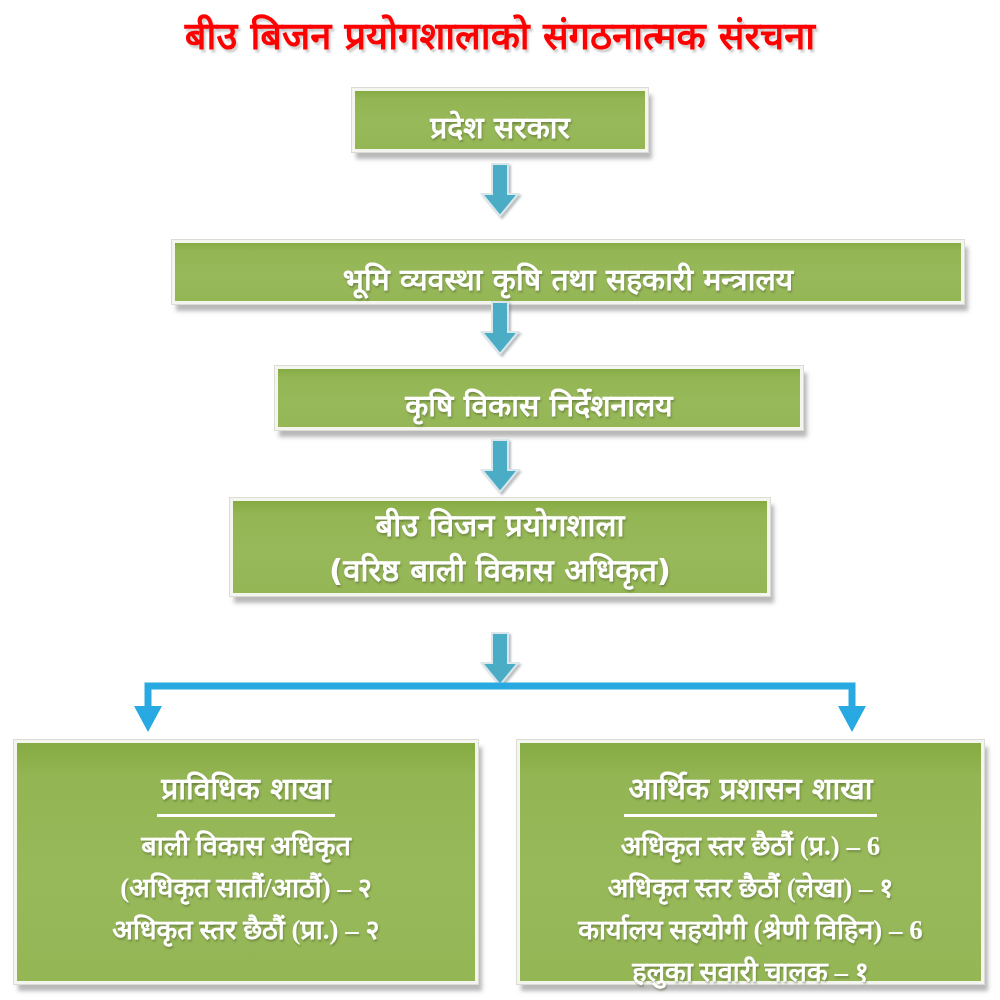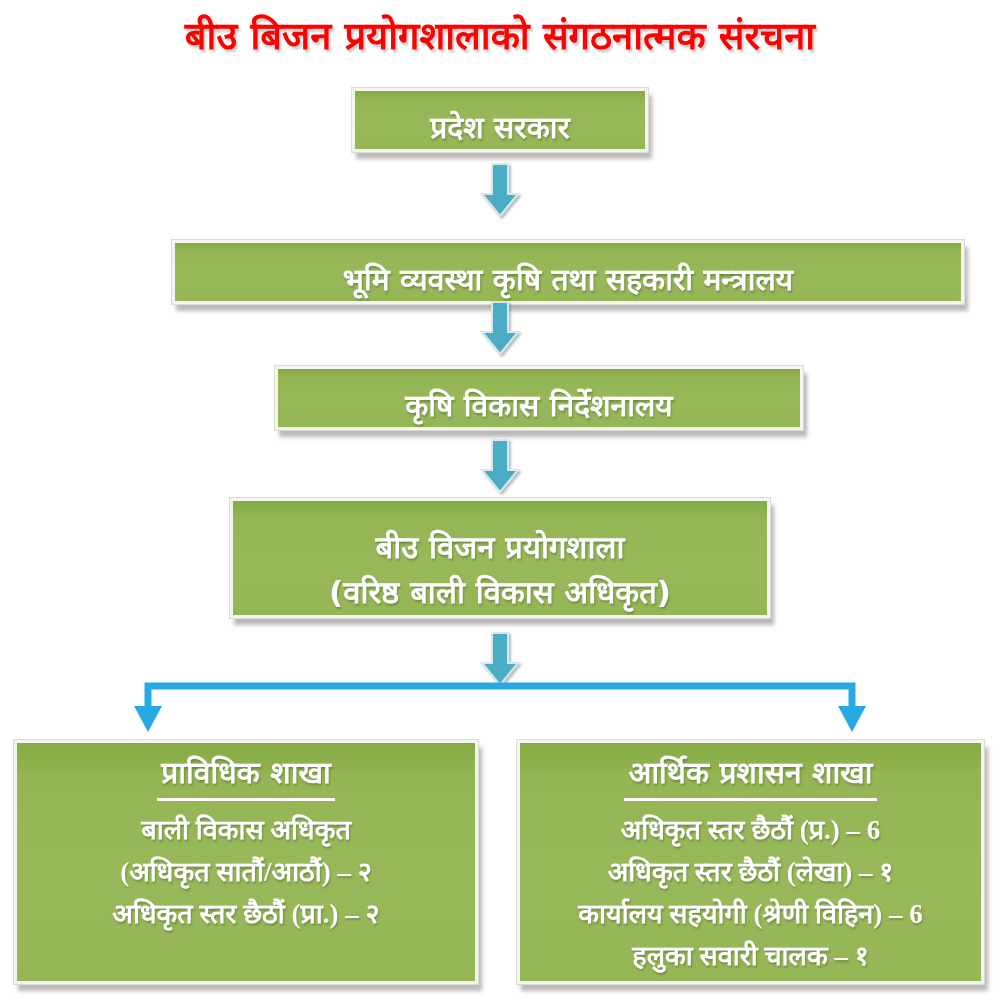--- a/index.html
+++ b/index.html
@@ -19,23 +19,23 @@
     box-shadow:0 0 0 1px #dcdcd6, 4px 7px 4px rgba(115,115,115,0.5);
     display:flex;flex-direction:column;align-items:center;justify-content:flex-end;
     color:#ffffff;font-weight:bold;text-align:center;
     text-shadow:1px 2px 2px rgba(80,90,50,0.45);
   }
   .node .line{display:block;line-height:1.45;}
   .lvl{font-size:30px;}
   .box1{left:352px;top:88px;width:296px;height:64px;}
   .box2{left:172px;top:208px;width:792px;height:64px;margin-top:32px;}
   .box3{left:267px;top:366px;width:528px;height:64px;margin-left:8px;}
-  .box4{left:230px;top:498px;width:540px;height:120px;font-size:31px;}
+  .box4{left:230px;top:498px;width:540px;height:98px;font-size:31px;}
   .branch{
-    justify-content:flex-start;padding-top:8px;font-size:27px;
+    justify-content:flex-start;padding-top:24px;font-size:27px;
   }
   .boxL{left:14px;top:740px;width:464px;height:244px;}
   .boxR{left:517px;top:740px;width:467px;height:244px;}
   .branch .hdr{
     display:inline-block;font-size:30px;line-height:1.2;
     padding:4px 4px 7px 4px;border-bottom:3px solid #ffffff;margin-bottom:8px;
   }
   .branch .row{line-height:42px;white-space:nowrap;font-family:Liberation Serif, serif;}
   .arrow{position:absolute;filter:drop-shadow(2px 2px 1px rgba(100,110,115,0.45));}
   .a1{left:480px;top:163px;}

